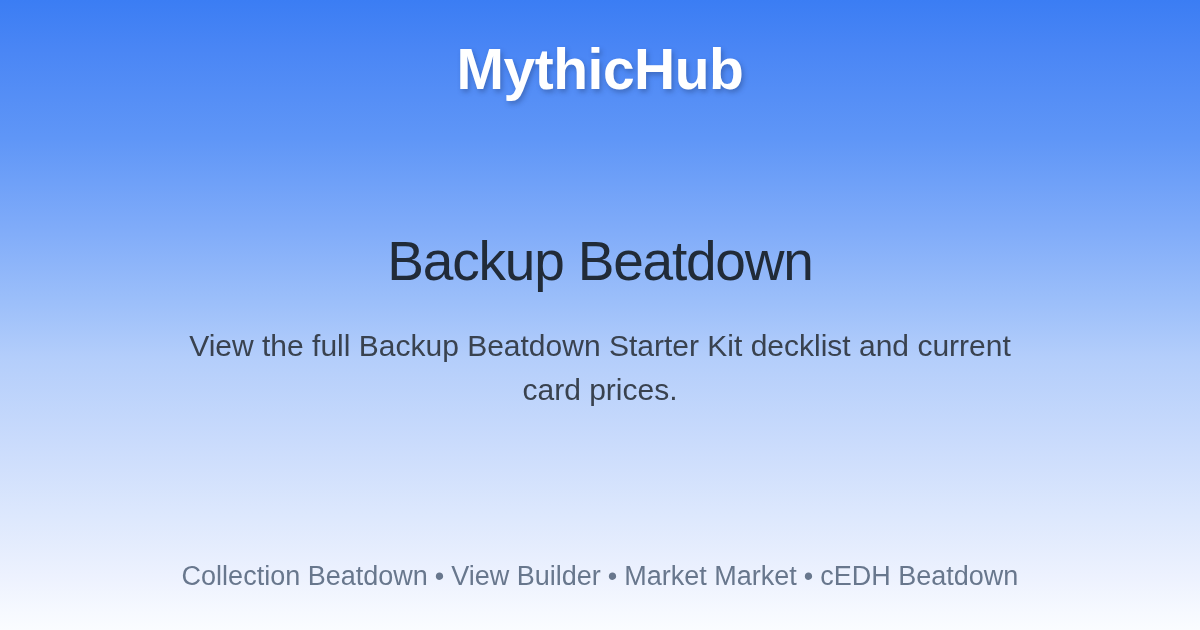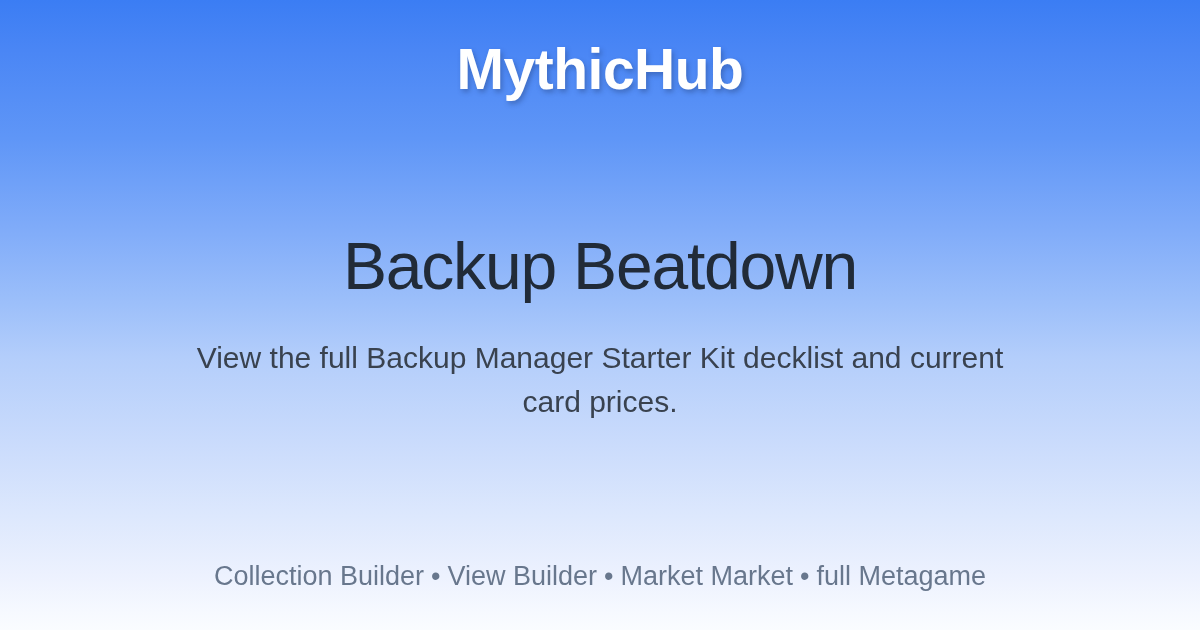--- a/index.html
+++ b/index.html
@@ -53,21 +53,21 @@
     position: absolute;
     top: 232px;
     left: 0;
     right: 0;
     display: flex;
     flex-direction: column;
     align-items: center;
   }
 
   .hero-title {
-    font-size: 66px;
+    font-size: 55px;
     font-weight: normal;
     line-height: 1.06;
     letter-spacing: -1.2px;
     color: #212b38;
     text-align: center;
     margin: 0;
     padding: 0 40px;
   }
 
   .hero-subtitle {
@@ -99,20 +99,20 @@
 </style>
 </head>
 <body>
 
 <div class="og-card">
 
   <div class="brand-logo">MythicHub</div>
 
   <div class="hero">
     <h1 class="hero-title">Backup Beatdown</h1>
-    <p class="hero-subtitle">View the full Backup Manager Starter Kit decklist and current card prices.</p>
+    <p class="hero-subtitle">View the full Backup Beatdown Starter Kit decklist and current card prices.</p>
   </div>
 
   <div class="feature-footer">
-    <span class="feature-item">Collection Builder</span><span class="feature-sep">•</span><span class="feature-item">View Builder</span><span class="feature-sep">•</span><span class="feature-item">Market Market</span><span class="feature-sep">•</span><span class="feature-item">full Metagame</span>
+    <span class="feature-item">Collection Beatdown</span><span class="feature-sep">•</span><span class="feature-item">View Builder</span><span class="feature-sep">•</span><span class="feature-item">Market Market</span><span class="feature-sep">•</span><span class="feature-item">cEDH Beatdown</span>
   </div>
 
 </div>
 
 </body></html>

